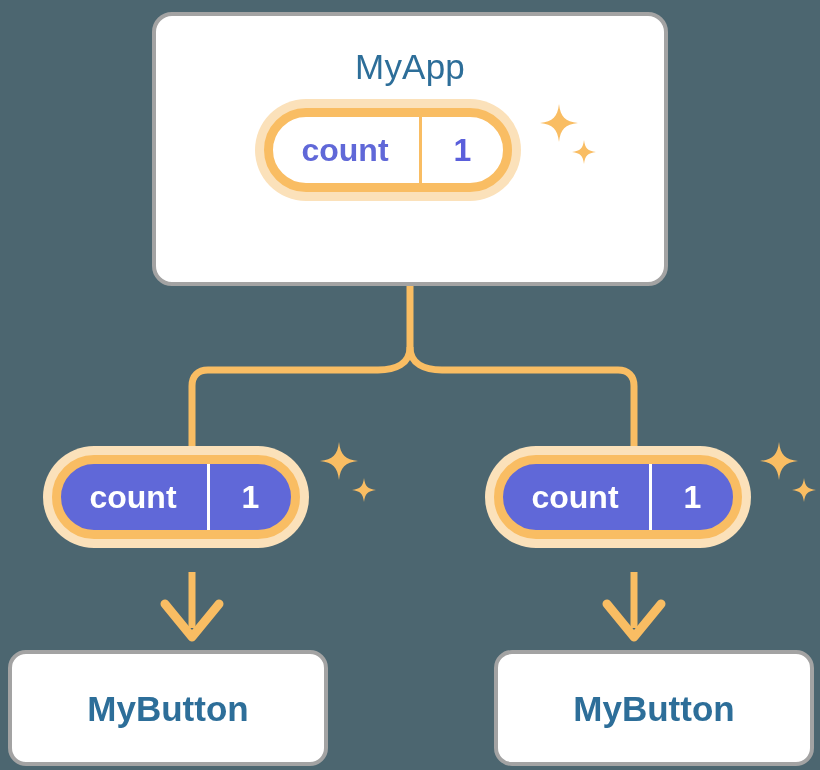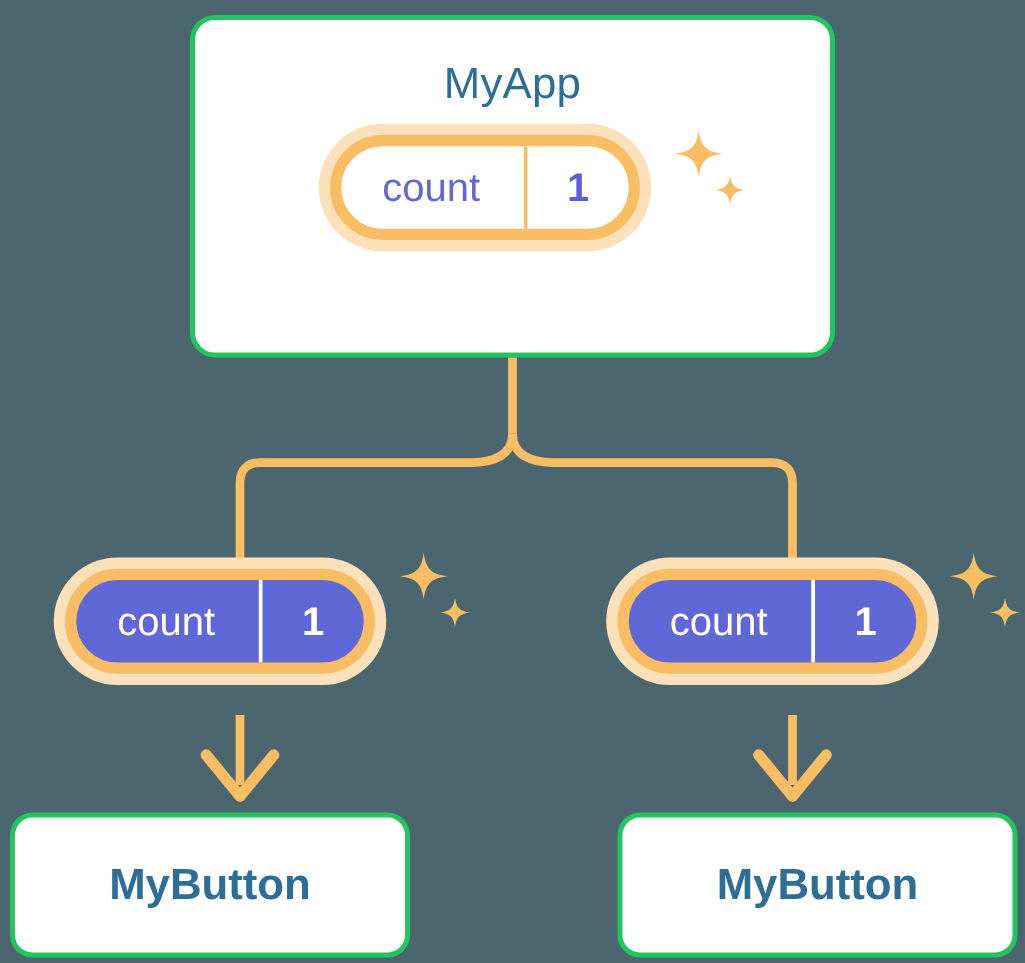--- a/index.html
+++ b/index.html
@@ -22,21 +22,21 @@
     position: absolute;
     left: 0; top: 0;
     width: 820px; height: 770px;
     z-index: 1;
   }
 
   
   .card {
     position: absolute;
     background: #ffffff;
-    border: 4px solid #22c55e;
+    border: 4px solid #a3a3a3;
     border-radius: 18px;
     box-sizing: border-box;
     z-index: 2;
   }
 
   
   #card-myapp {
     left: 152px;
     top: 12px;
     width: 516px;
@@ -100,21 +100,21 @@
   .pill-key, .pill-val {
     display: flex;
     align-items: center;
     justify-content: center;
     box-sizing: border-box;
     line-height: 1;
   }
   .pill-key {
     width: 146px;
     font-size: 32px;
-    font-weight: 400;
+    font-weight: 700;
     padding-right: 2px;
   }
   .pill-val {
     width: 84px;
     font-size: 32px;
     font-weight: 700;
   }
 
   
   #pill-top-wrap { left: 264px; top: 108px; }

